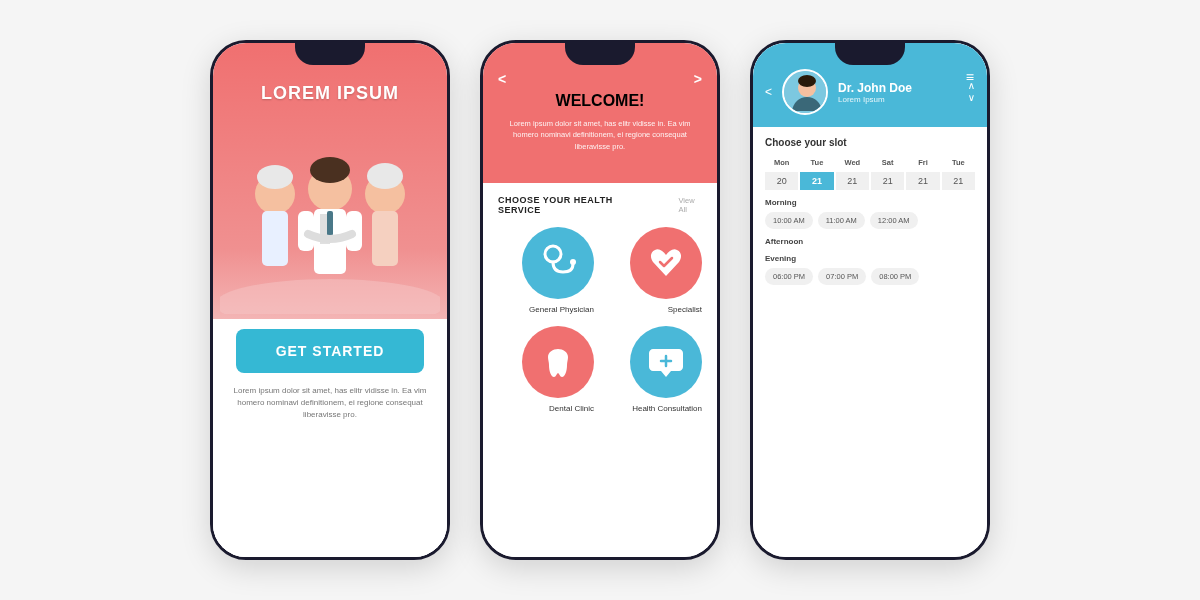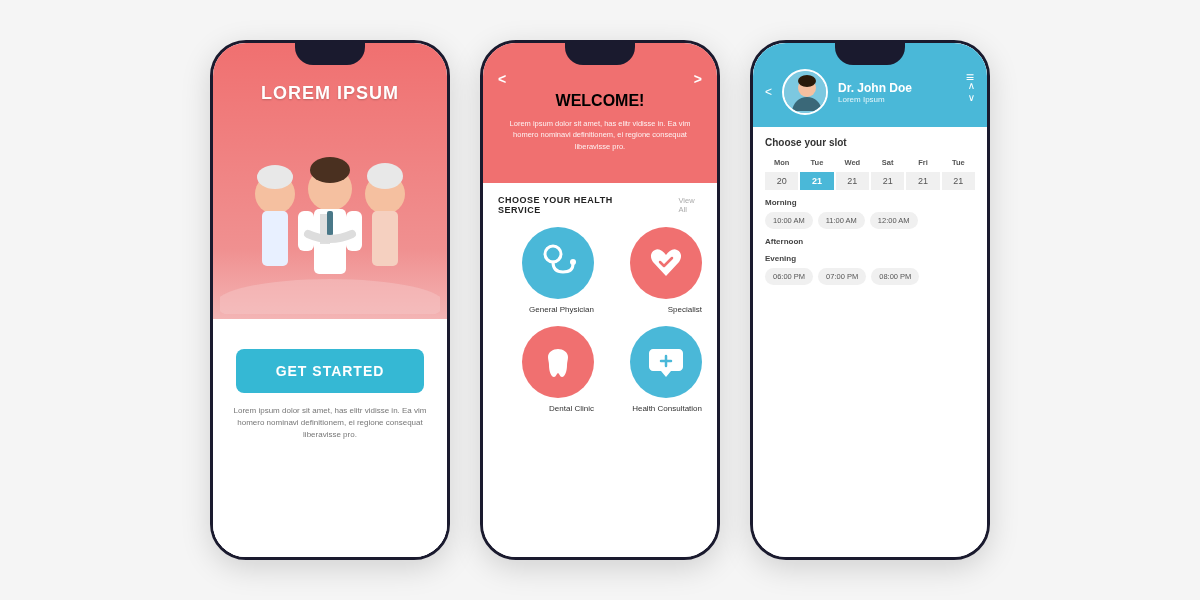--- a/index.html
+++ b/index.html
@@ -85,21 +85,20 @@
       background: #35b8d4;
       color: white;
       font-size: 14px;
       font-weight: 800;
       letter-spacing: 1px;
       padding: 14px 40px;
       border-radius: 8px;
       border: none;
       cursor: pointer;
       margin-bottom: 12px;
-      margin-top: 20px;
     }
     .phone1-desc {
       font-size: 8px;
       color: #777;
       text-align: center;
       line-height: 1.5;
     }
 
     
     .doctors-svg {

